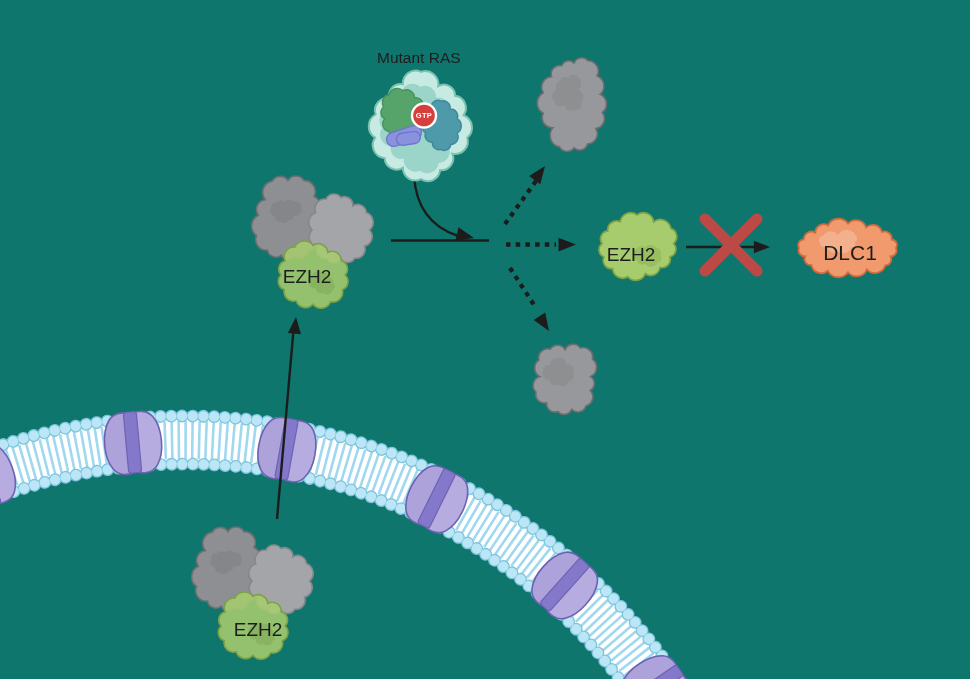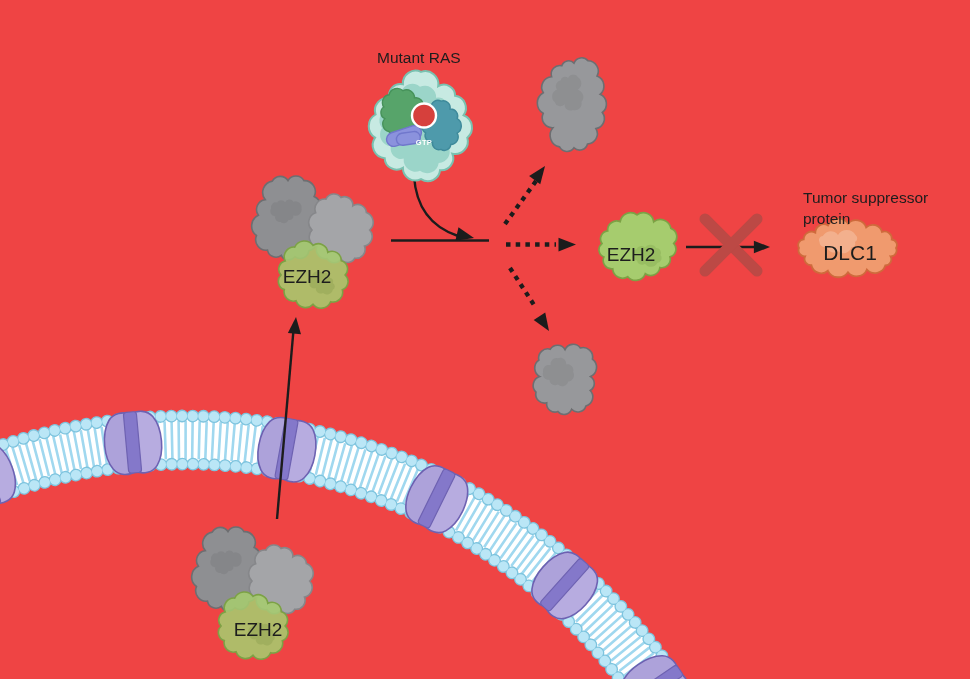--- a/index.html
+++ b/index.html
@@ -1,16 +1,16 @@
 <!DOCTYPE html>
 <html style="--text: #1d1d1d; --arrow: #1c1c1c; --cross: #bc4945; --gray_dark: #8e8f92; --gray_dark_stroke: #6d6e71; --gray_light: #a4a5a8; --gray_light_stroke: #86878a; --gray_mid: #97989b; --green: #a6cc6e; --green_stroke: #7ca245; --overlay_dark: rgba(40,40,40,0.08); --overlay_green: rgba(60,90,20,0.12); --orange: #f09a6e; --orange_stroke: #cf6a3c; --ras_outer: #c7eae2; --ras_outer_stroke: #79c1b0; --ras_mid: #9bd5c9; --ras_green: #57a46a; --ras_green_stroke: #46925a; --ras_teal: #4e9aab; --ras_teal_stroke: #3e8a9b; --ras_gdi: #8b92dd; --ras_gdi_stroke: #7077cc; --gtp_fill: #d6403c; --mem_head_fill: #bae6f6; --mem_head_stroke: #7ec4de; --mem_tail: #a0d8ef; --mem_band: #ffffff; --mem_protein_fill: #b7ace0; --mem_protein_stripe: #8478ca; --mem_protein_stroke: #6e62b2;"><head>
 <meta charset="utf-8">
 <style>
   html,body{margin:0;padding:0;background:#fff;}
-  .stage{position:relative;width:970px;height:679px;background:#ef4444;overflow:hidden;
+  .stage{position:relative;width:970px;height:679px;background:#0f766e;overflow:hidden;
          font-family:"Liberation Sans",sans-serif;}
   svg{position:absolute;left:0;top:0;}
   .label{position:absolute;color:var(--text,#1d1d1d);font-size:19px;line-height:1.35;
          pointer-events:none;white-space:pre-line;}
   .label.center{text-align:center;}
   .arrow-line{stroke:var(--arrow,#1c1c1c);fill:none;stroke-width:2.4;}
   .reaction-line{stroke:var(--arrow,#1c1c1c);fill:none;stroke-width:2.6;}
   .dashed{stroke:var(--arrow,#1c1c1c);fill:none;stroke-width:4.3;stroke-dasharray:4.5 5.2;}
   .head{fill:var(--arrow,#1c1c1c);}
   .cross line{stroke:var(--cross,#bc4945);stroke-width:11;stroke-linecap:round;}
@@ -120,20 +120,19 @@
         </g>
     <g transform="translate(404,136) rotate(-18)">
       <rect class="gdi" x="-18" y="-7" width="36" height="14" rx="7"></rect>
       <rect class="gdi" x="-8" y="-3" width="24" height="12" rx="6" transform="rotate(10)"></rect>
     </g>
     <circle class="gtp-circle" cx="424" cy="115.5" r="12"></circle>
   </g>
 </svg>
 
 <div class="label" style="left:377px;top:48px;width:100px;font-size:15.5px;">Mutant RAS</div>
-<div class="label center" style="left:409px;top:110.5px;width:30px;font-size:7.5px;font-weight:bold;color:#fff;letter-spacing:.3px;margin-top:27px;">GTP</div>
+<div class="label center" style="left:409px;top:110.5px;width:30px;font-size:7.5px;font-weight:bold;color:#fff;letter-spacing:.3px;">GTP</div>
 <div class="label center" style="left:272px;top:264px;width:70px;">EZH2</div>
 <div class="label center" style="left:596px;top:242px;width:70px;">EZH2</div>
 <div class="label center" style="left:223px;top:617px;width:70px;">EZH2</div>
-<div class="label" style="left:803px;top:188px;width:140px;font-size:15.5px;">Tumor suppressor protein</div>
 <div class="label center" style="left:812px;top:239px;width:76px;font-size:21px;">DLC1</div>
 
 </div>
 
 </body></html>

